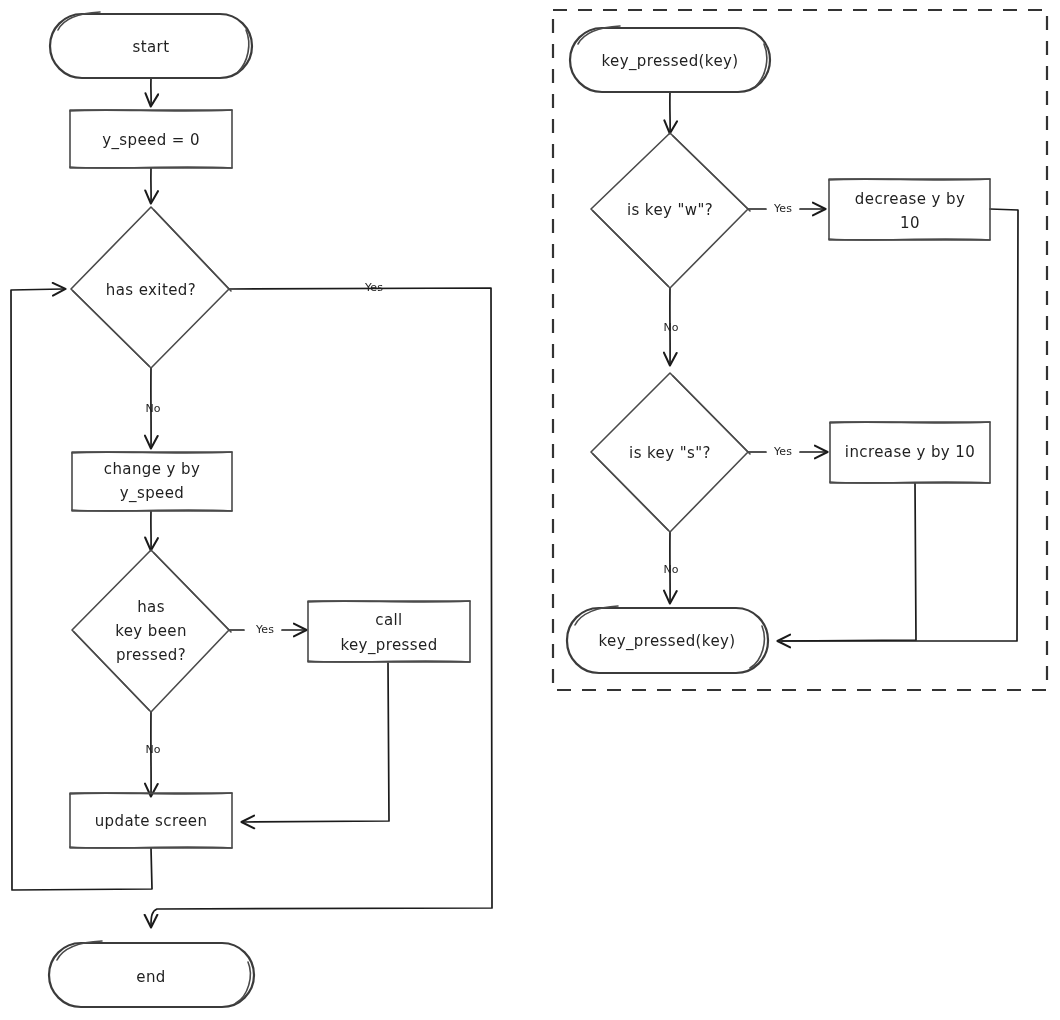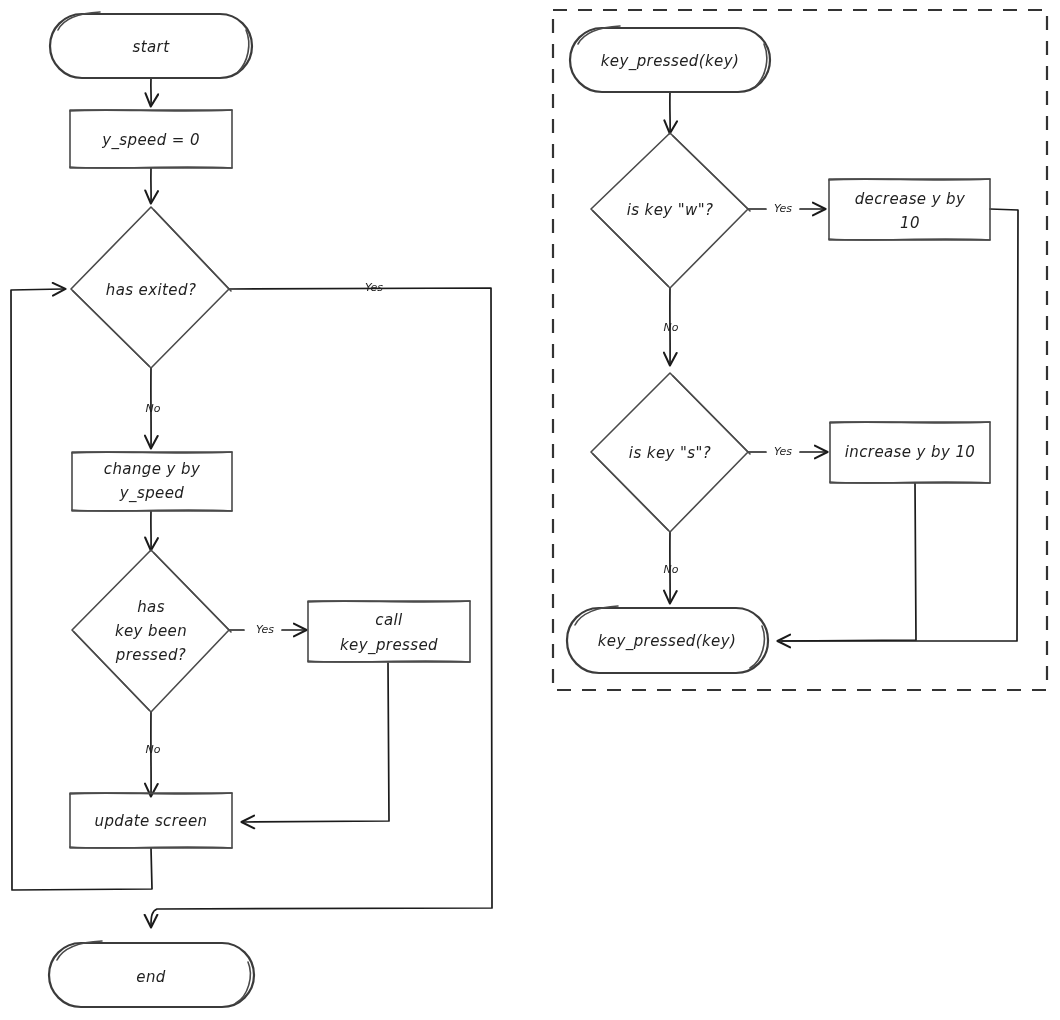--- a/index.html
+++ b/index.html
@@ -1,17 +1,17 @@
 <!DOCTYPE html>
 <html><head>
 <meta charset="utf-8">
 <style>
   html,body{margin:0;padding:0;background:#ffffff;}
   body{width:1060px;height:1020px;font-family:"DejaVu Sans",sans-serif;}
-  #canvas{position:relative;width:1060px;height:1020px;overflow:hidden;background:#fff;font-style:italic;}
+  #canvas{position:relative;width:1060px;height:1020px;overflow:hidden;background:#fff;}
   svg#diagram{position:absolute;left:0;top:0;width:1060px;height:1020px;}
   .nodeLabel{
     font-family:"DejaVu Sans",sans-serif;
     font-size:15px;
     fill:#1f1f1f;
     text-anchor:middle;
     dominant-baseline:middle;
     letter-spacing:.4px;
   }
   .edgeLabel{

